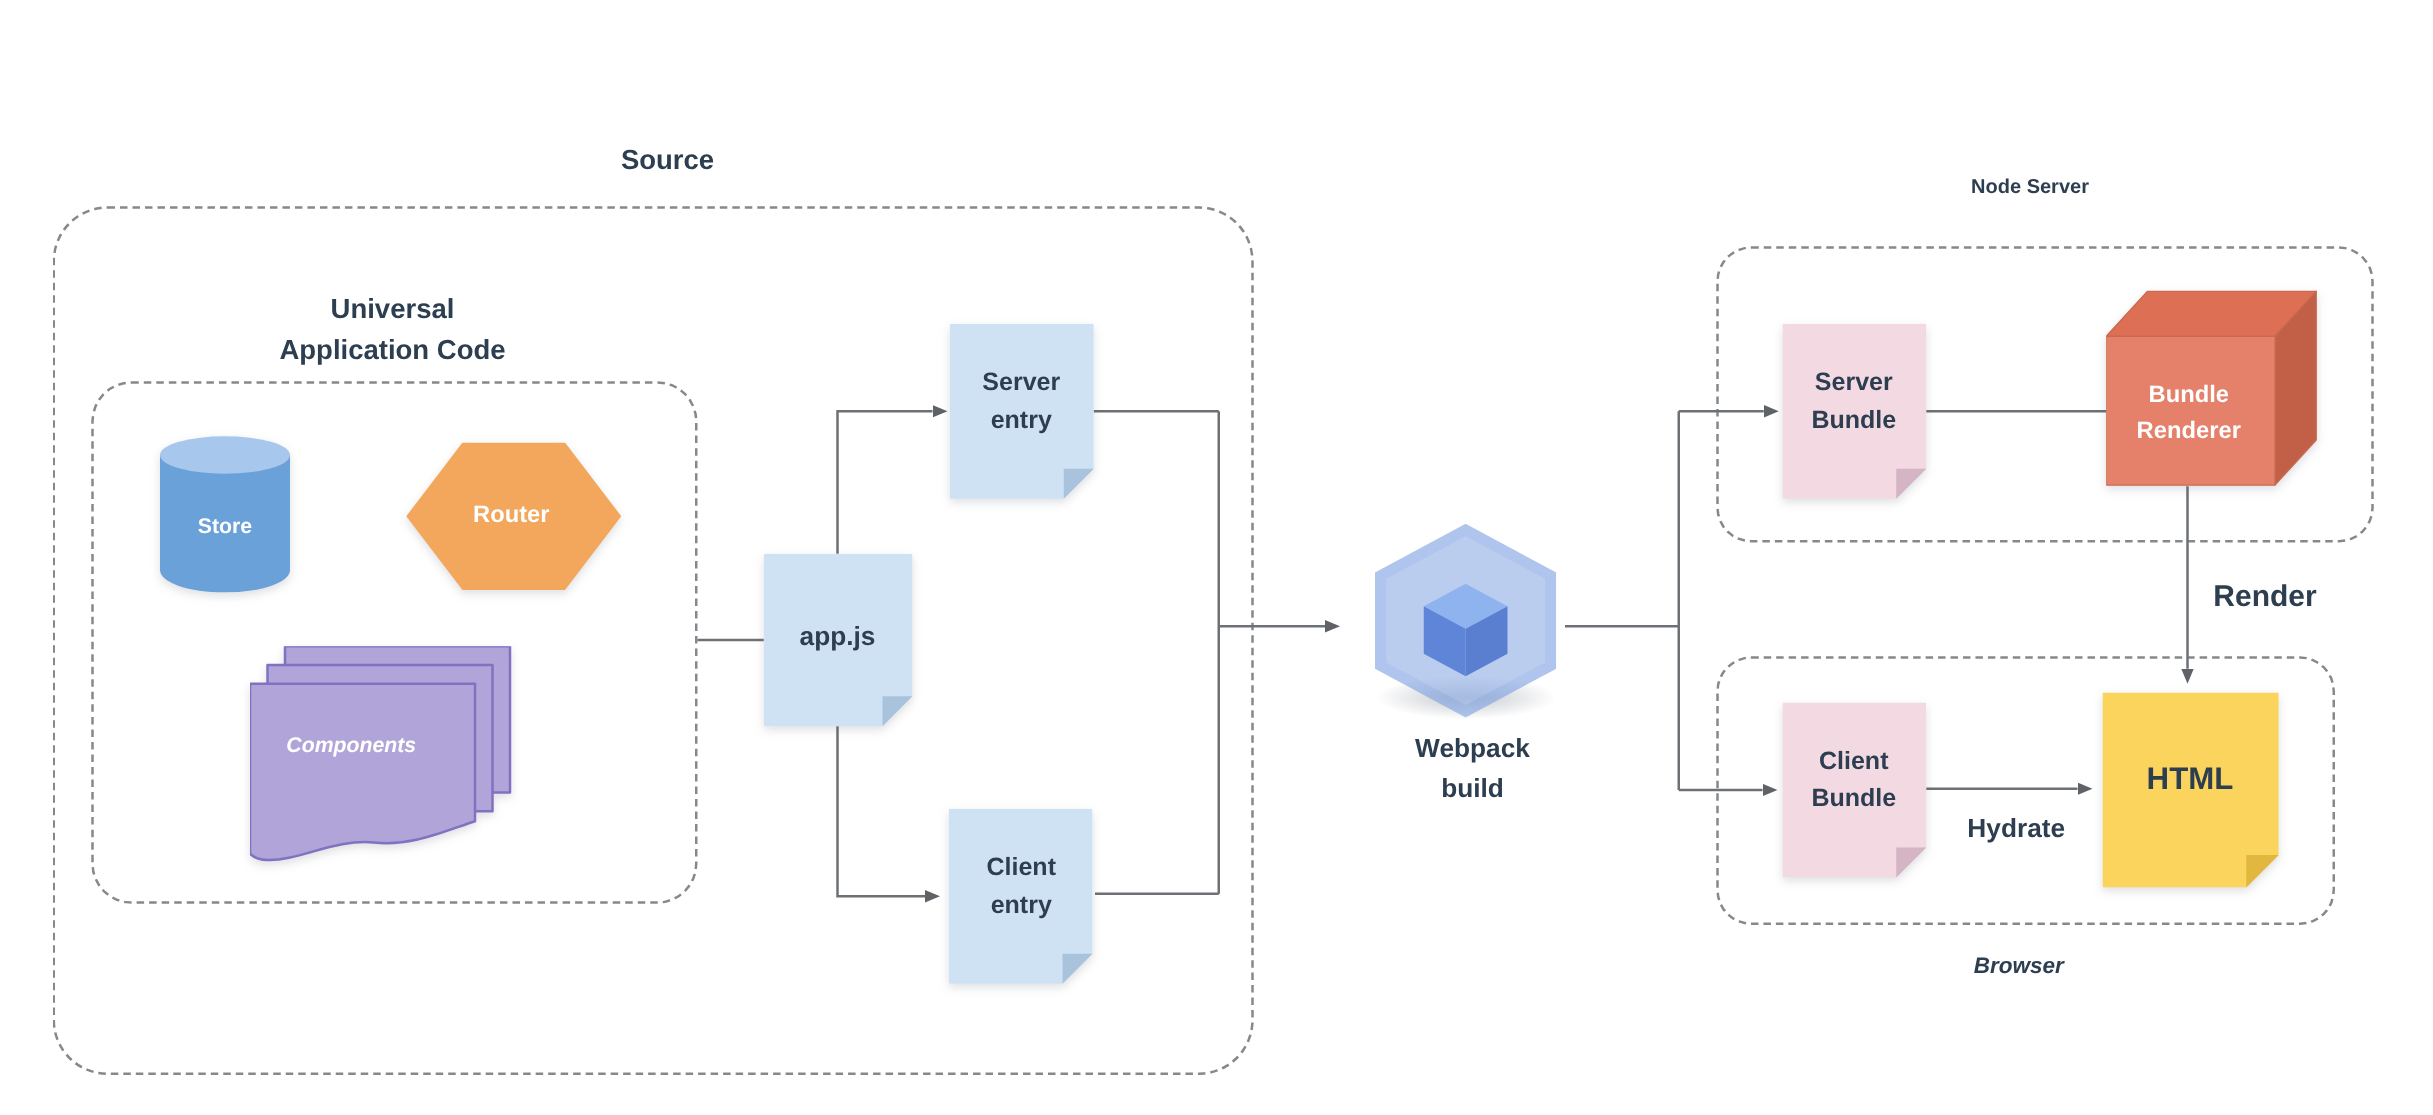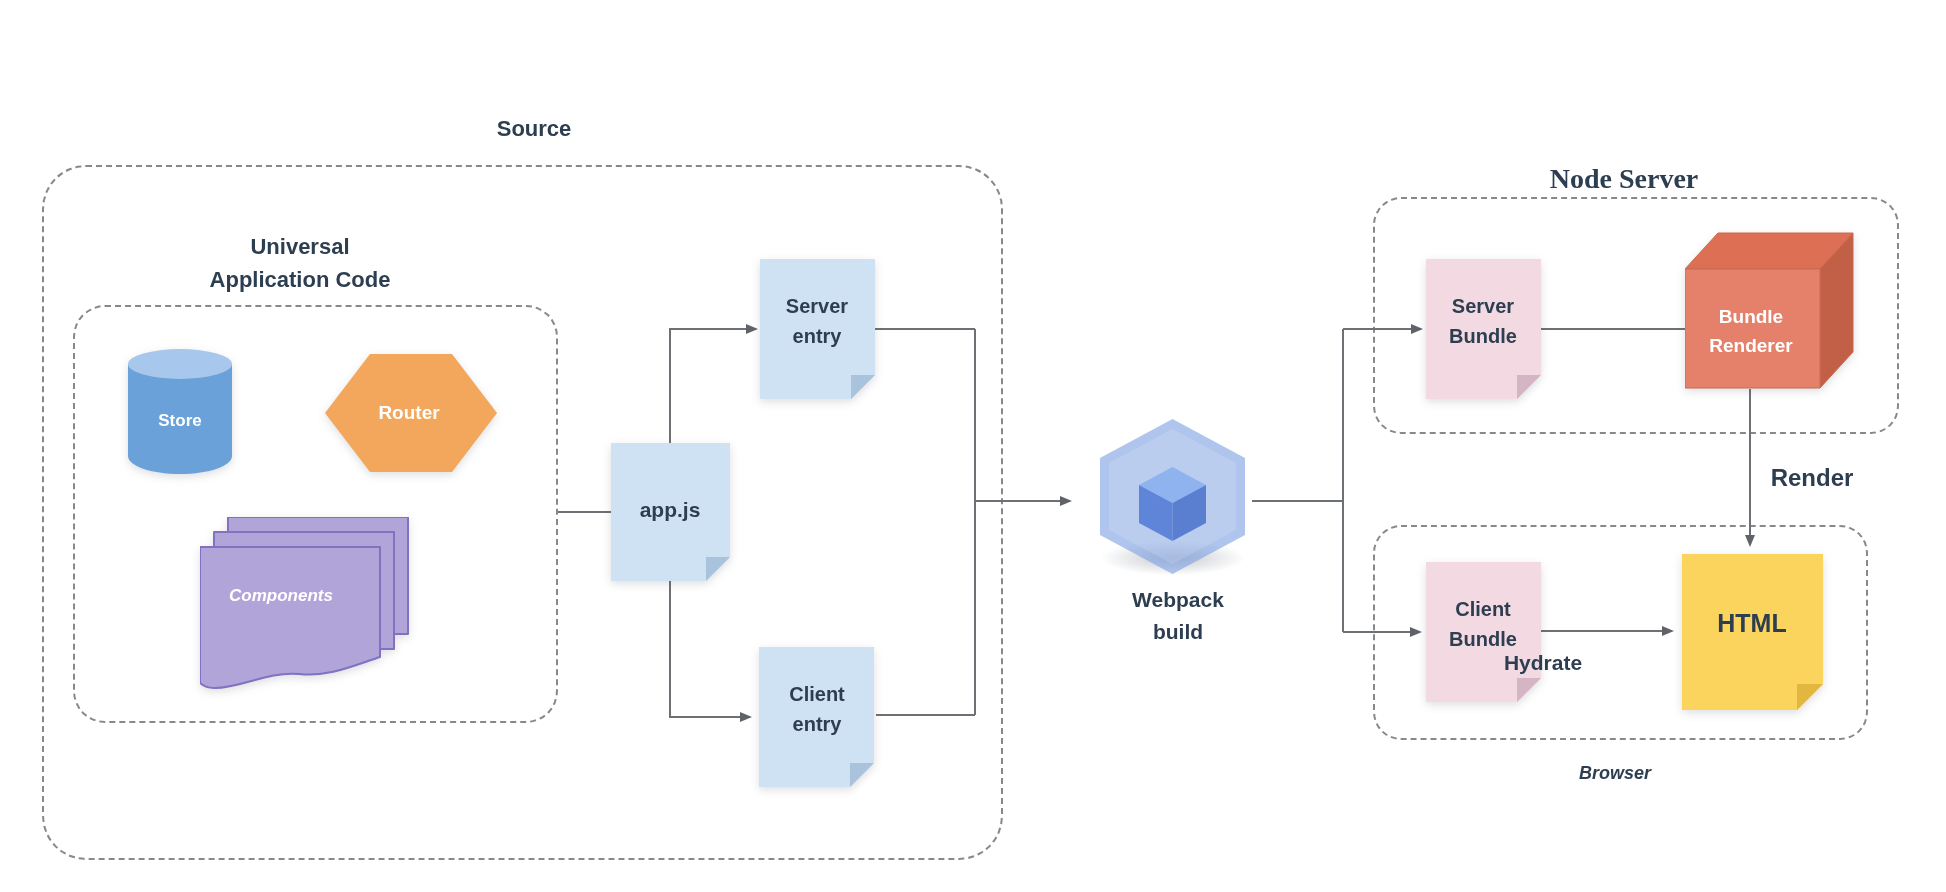--- a/index.html
+++ b/index.html
@@ -116,23 +116,23 @@
     <path d="M0,0 H115 V116 L91,140 H0 Z" fill="#f2d9e2"></path>
     <path d="M115,116 L91,140 L91,116 Z" fill="#d5b4c3"></path>
   </svg>
 
   <svg class="shape soft" style="left:1682px;top:522px;" width="141" height="156" viewBox="0 0 141 156">
     <path d="M0,0 H141 V130 L115,156 H0 Z" fill="#fbd45e"></path>
     <path d="M141,130 L115,156 L115,130 Z" fill="#e2b73f"></path>
   </svg>
 
   <div class="lbl" style="left:534px;top:96px;font-size:22px;">Source</div>
-  <div class="lbl" style="left:300px;top:231px;font-size:22px;">Universal
+  <div class="lbl" style="left:314px;top:231px;font-size:22px;">Universal
 Application Code</div>
-  <div class="lbl" style="left:1624px;top:147px;font-size:28px;font-family:Liberation Serif, serif;">Node Server</div>
+  <div class="lbl" style="left:1624px;top:118px;font-size:16px;">Node Server</div>
   <div class="lbl" style="left:1615px;top:741px;font-size:18px;font-style:italic;">Browser</div>
 
   <div class="lbl white" style="left:180px;top:389px;font-size:17px;">Store</div>
   <div class="lbl white" style="left:409px;top:381px;font-size:19px;">Router</div>
   <div class="lbl white" style="left:281px;top:564px;font-size:17px;font-style:italic;">Components</div>
 
   <div class="lbl" style="left:670px;top:478px;font-size:21px;text-align:right;">app.js</div>
   <div class="lbl" style="left:817px;top:289px;font-size:20px;">Server
 entry</div>
   <div class="lbl" style="left:817px;top:677px;font-size:20px;">Client
@@ -143,15 +143,15 @@
 
   <div class="lbl" style="left:1483px;top:289px;font-size:20px;">Server
 Bundle</div>
   <div class="lbl white" style="left:1751px;top:299px;font-size:19px;">Bundle
 Renderer</div>
   <div class="lbl" style="left:1483px;top:592px;font-size:20px;">Client
 Bundle</div>
   <div class="lbl" style="left:1752px;top:592px;font-size:25px;">HTML</div>
 
   <div class="lbl" style="left:1812px;top:446px;font-size:24px;">Render</div>
-  <div class="lbl" style="left:1543px;top:631px;font-size:21px;">Hydrate</div>
+  <div class="lbl" style="left:1613px;top:631px;font-size:21px;">Hydrate</div>
 
 </div>
 
 </body></html>

